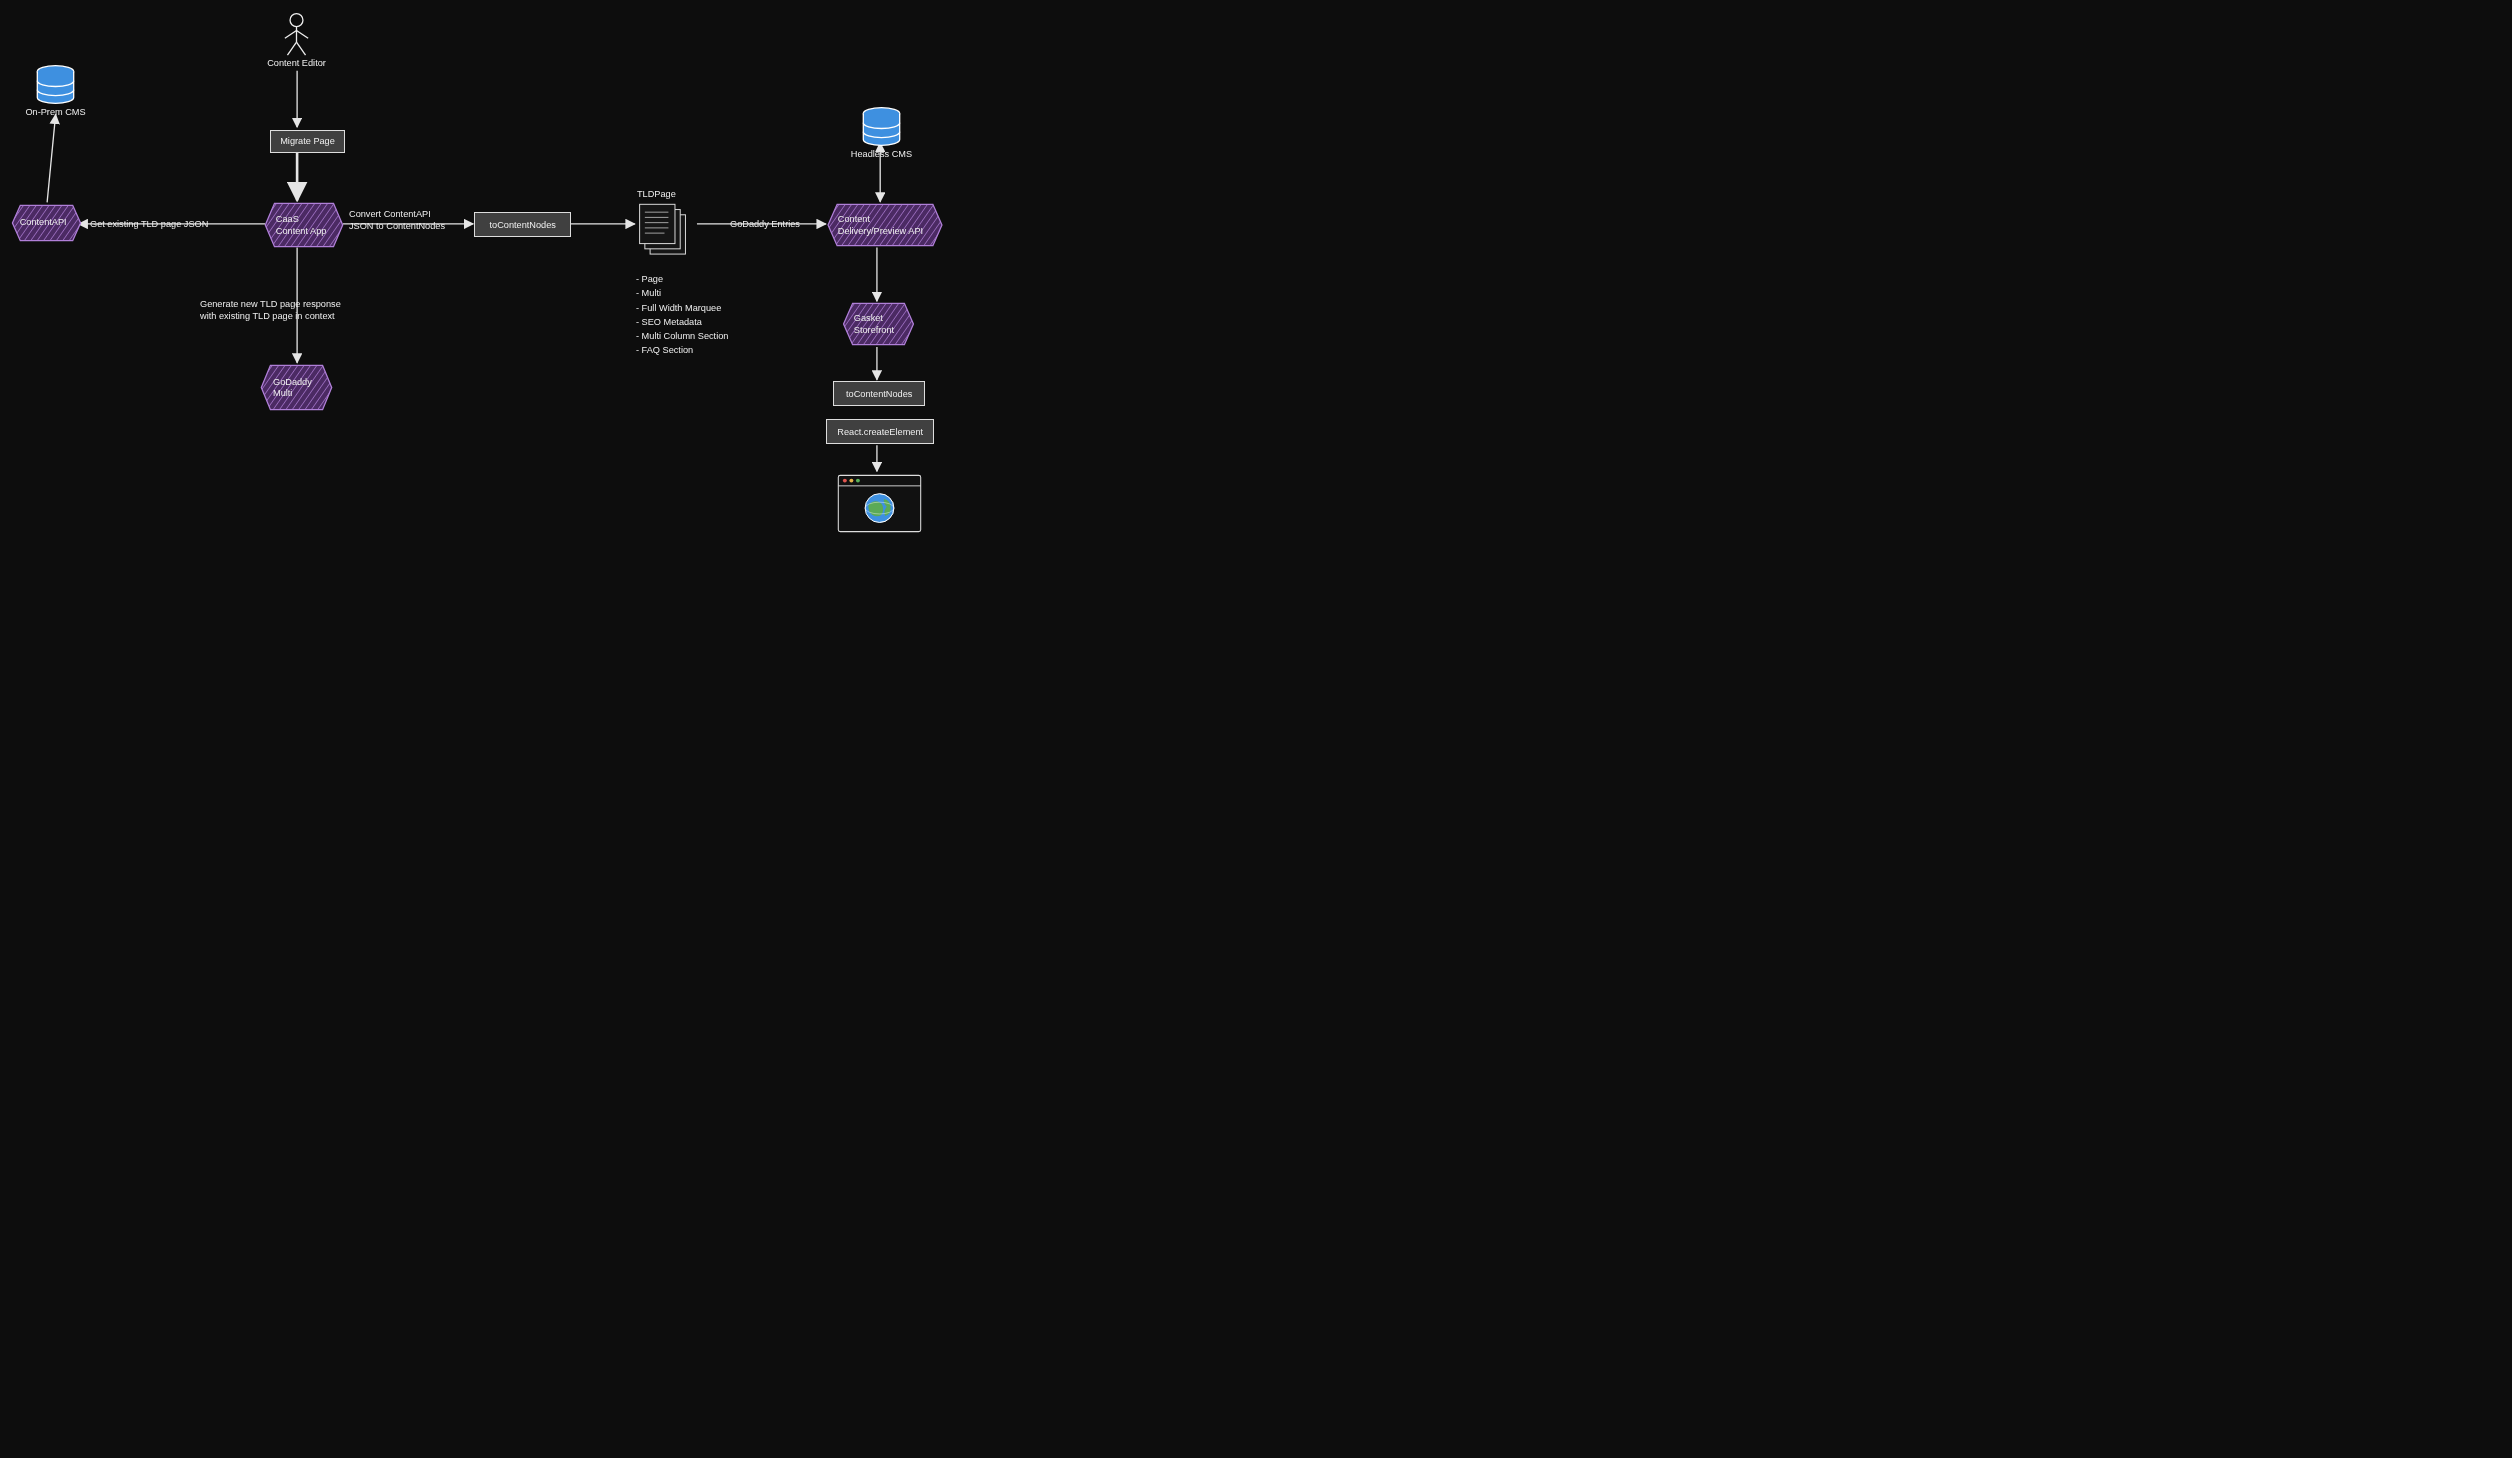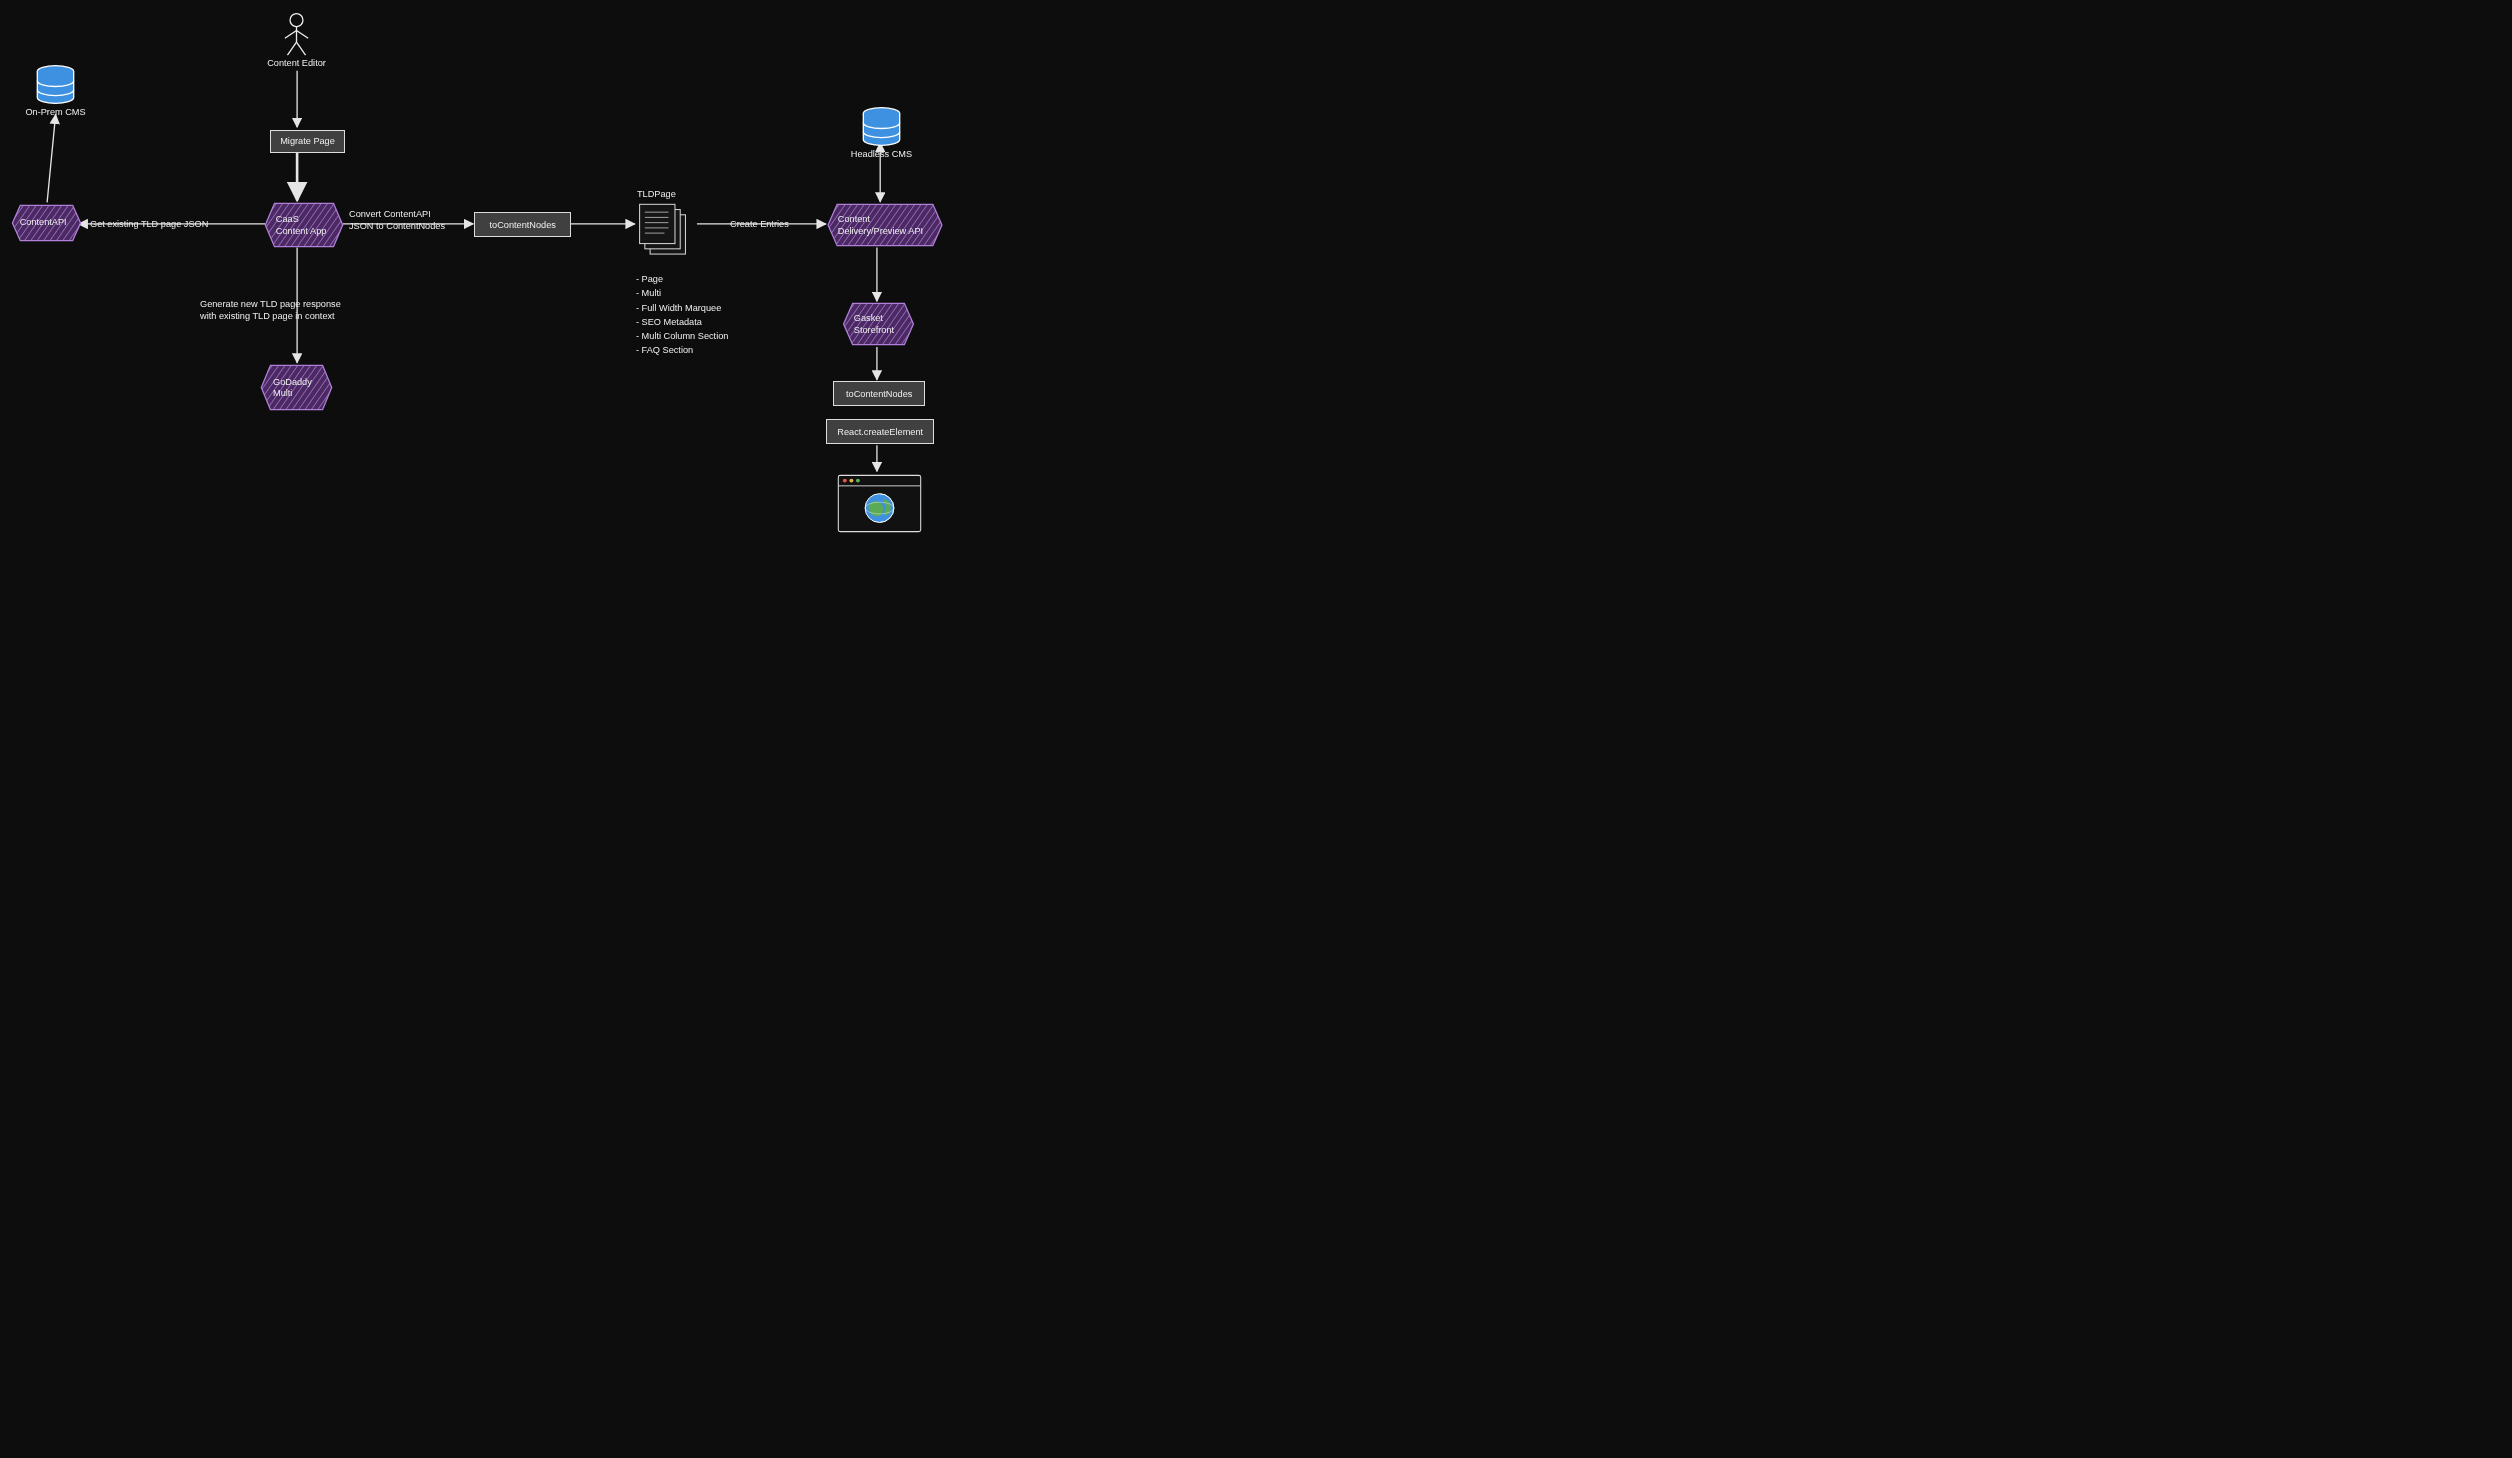--- a/index.html
+++ b/index.html
@@ -273,18 +273,18 @@
       <ellipse cx="65" cy="52" rx="22" ry="9" fill="none" stroke="#fff" stroke-width="1" opacity="0.6"></ellipse>
       <path d="M65,30 a22,22 0 0 1 0,44" fill="none" stroke="#fff" stroke-width="1" opacity="0.6"></path>
     </svg>
   </div>
 
   <div class="label" style="left:90px; top:218px;">Get existing TLD page JSON</div>
 
   <div class="label" style="left:349px; top:208px;">Convert ContentAPI
 JSON to ContentNodes</div>
 
-  <div class="label" style="left:730px; top:218px;">Create Entries</div>
+  <div class="label" style="left:730px; top:218px;">GoDaddy Entries</div>
 
   <div class="label" style="left:200px; top:298px;">Generate new TLD page response
 with existing TLD page in context</div>
 </div>
 
 
 </body></html>

